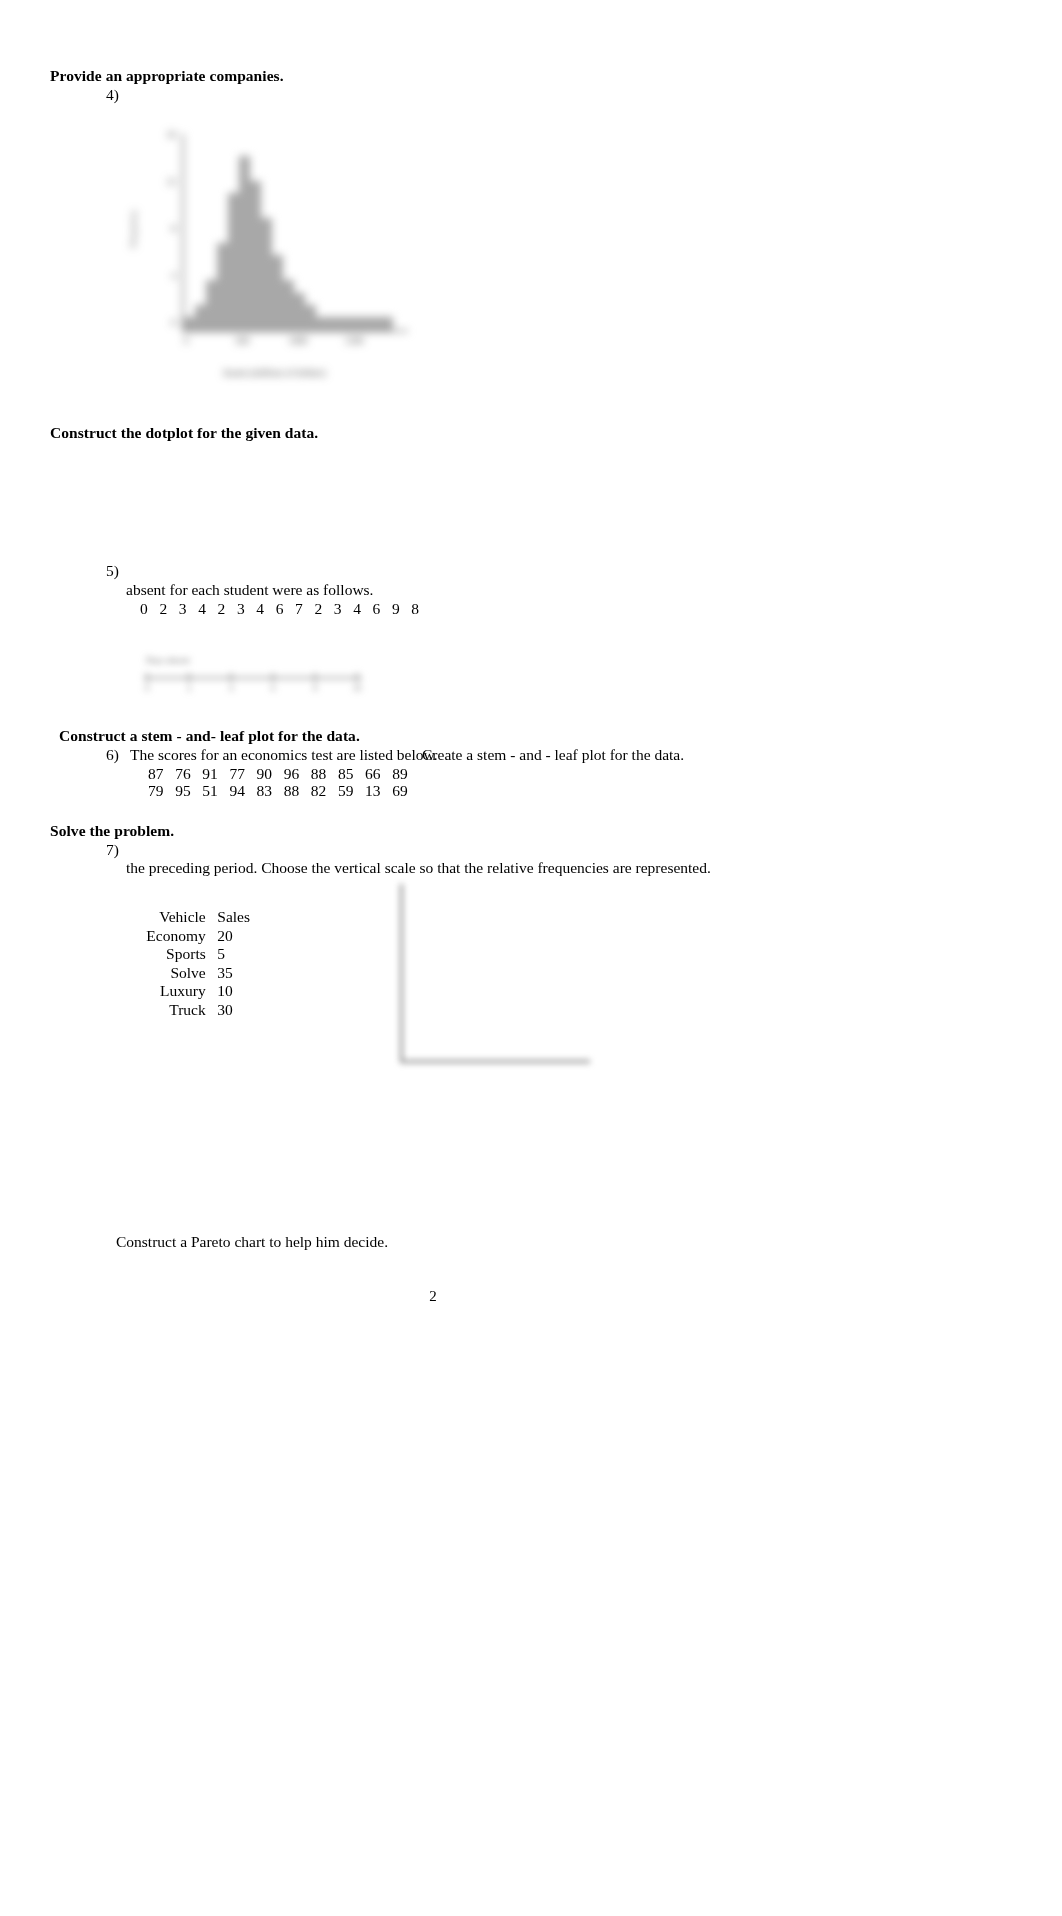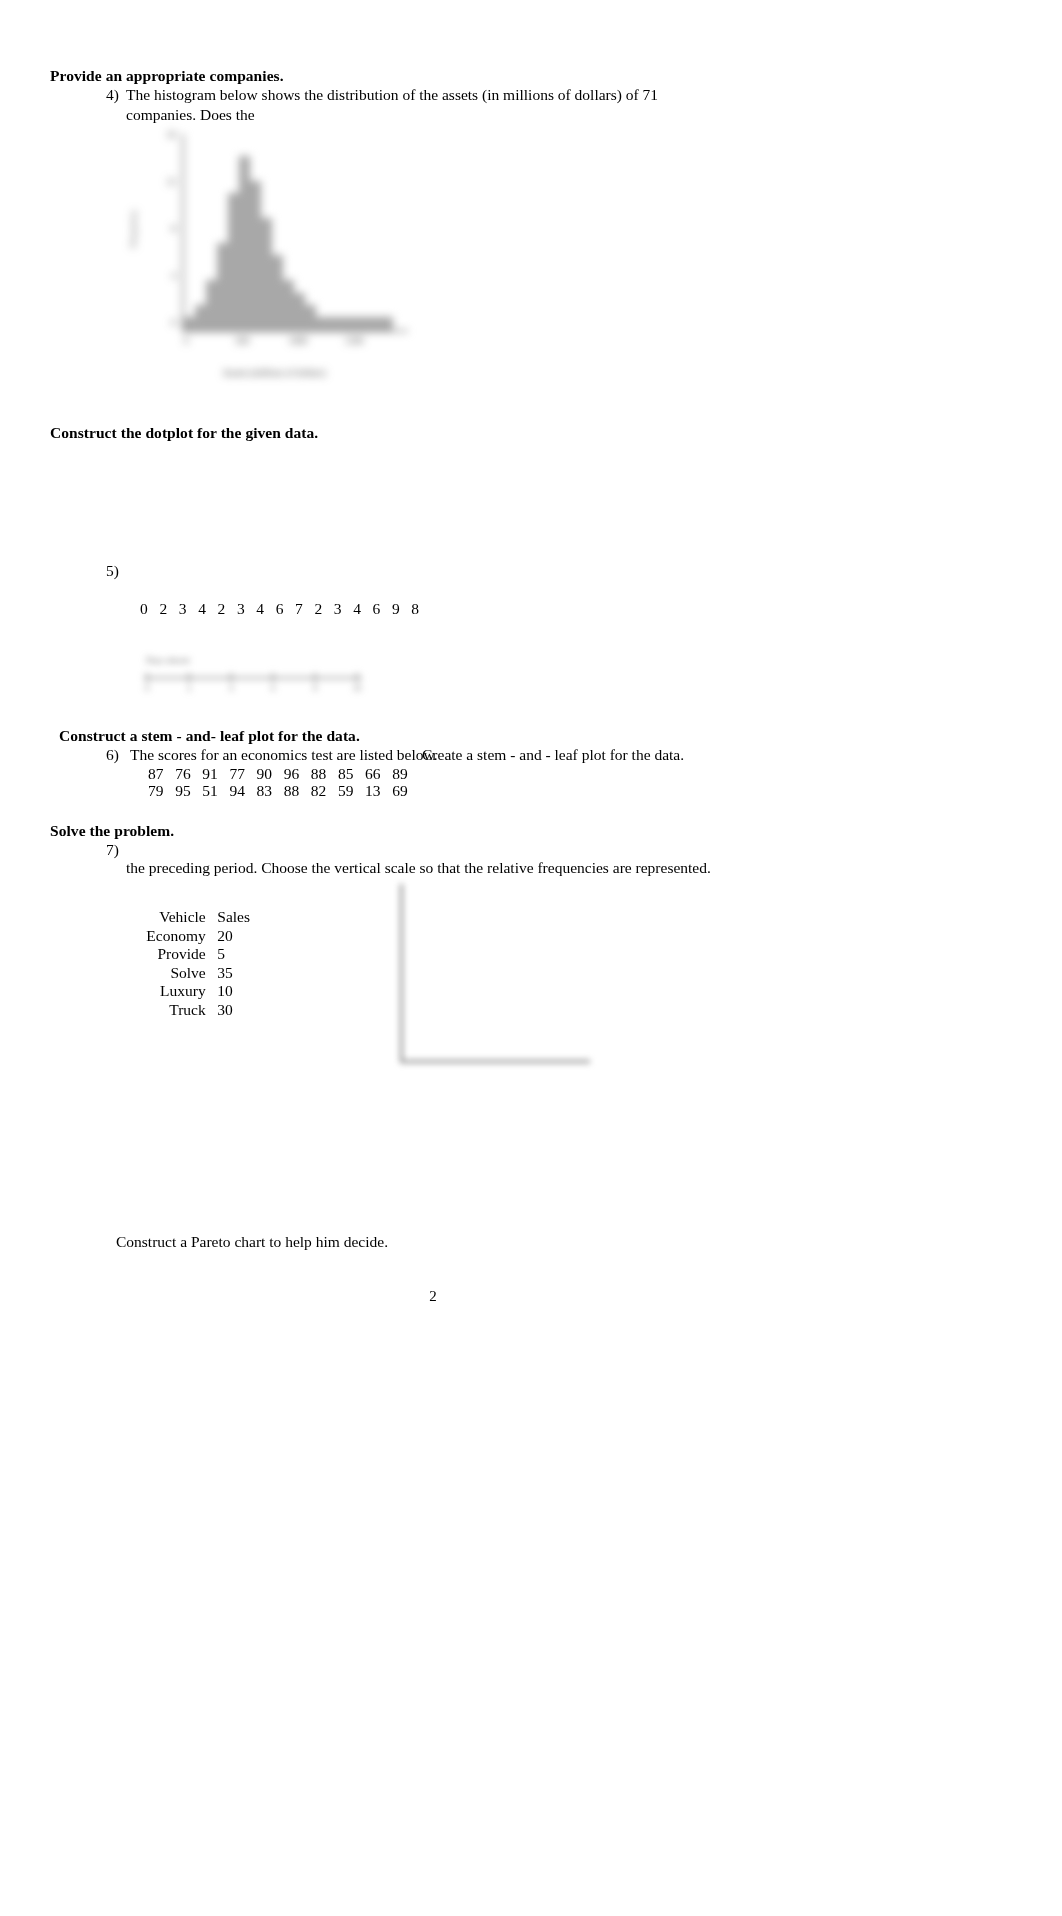--- a/index.html
+++ b/index.html
@@ -194,21 +194,20 @@
   .tbl-spacer { width: 6px; }
 </style>
 </head>
 <body>
 
 <div class="page">
 
   <div class="abs section-head" style="left:50px; top:66px;">Provide an appropriate companies.</div>
 
   <div class="abs qnum" style="left:93px; top:85px;">4)</div>
-  <div class="abs qbody" style="left:126px; top:85px; width:600px;">The histogram below shows the distribution of the assets (in millions of dollars) of 71 companies. Does the</div>
 
   <div class="abs blur-hard" id="histogram-figure">
 
     <div class="hist-axis-label-y">Frequency</div>
 
     <div class="hist-ytick" style="left:20px; top:2px;">16</div>
     <div class="hist-ytick" style="left:20px; top:49px;">12</div>
     <div class="hist-ytick" style="left:20px; top:96px;">8</div>
     <div class="hist-ytick" style="left:20px; top:143px;">4</div>
     <div class="hist-ytick" style="left:20px; top:190px;">0</div>
@@ -242,20 +241,21 @@
     <div class="hist-xtick" style="left:90px;  top:208px;">500</div>
     <div class="hist-xtick" style="left:146px; top:208px;">1000</div>
     <div class="hist-xtick" style="left:202px; top:208px;">1500</div>
 
     <div class="hist-xlabel" style="left:62px; top:240px;">Assets (millions of dollars)</div>
   </div>
 
   <div class="abs section-head" style="left:50px; top:423px;">Construct the dotplot for the given data.</div>
 
   <div class="abs qnum" style="left:93px; top:561px;">5)</div>
+  <div class="abs qbody" style="left:126px; top:580px; width:600px;">absent for each student were as follows.</div>
   <div class="abs datarow" style="left:140px; top:598px;">0   2   3   4   2   3   4   6   7   2   3   4   6   9   8</div>
 
   <div class="abs blur-med" id="dotplot-figure">
     <div class="dot-title">Days absent</div>
     <div class="dot-line"></div>
     <div class="dot-tick" style="left:6px;"></div>
     <div class="dot-tick" style="left:48px;"></div>
     <div class="dot-tick" style="left:90px;"></div>
     <div class="dot-tick" style="left:132px;"></div>
     <div class="dot-tick" style="left:174px;"></div>
@@ -289,21 +289,21 @@
         <th class="tbl-value">Sales</th>
       </tr>
     </thead>
     <tbody>
       <tr>
         <td class="tbl-label">Economy</td>
         <td class="tbl-spacer"></td>
         <td class="tbl-value">20</td>
       </tr>
       <tr>
-        <td class="tbl-label">Provide</td>
+        <td class="tbl-label">Sports</td>
         <td class="tbl-spacer"></td>
         <td class="tbl-value">5</td>
       </tr>
       <tr>
         <td class="tbl-label">Solve</td>
         <td class="tbl-spacer"></td>
         <td class="tbl-value">35</td>
       </tr>
       <tr>
         <td class="tbl-label">Luxury</td>

